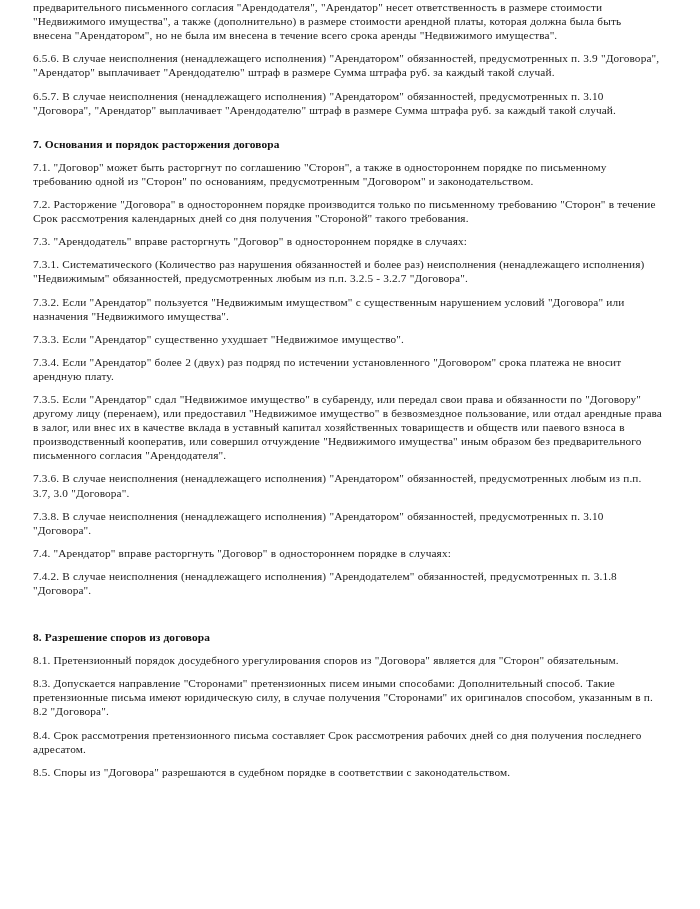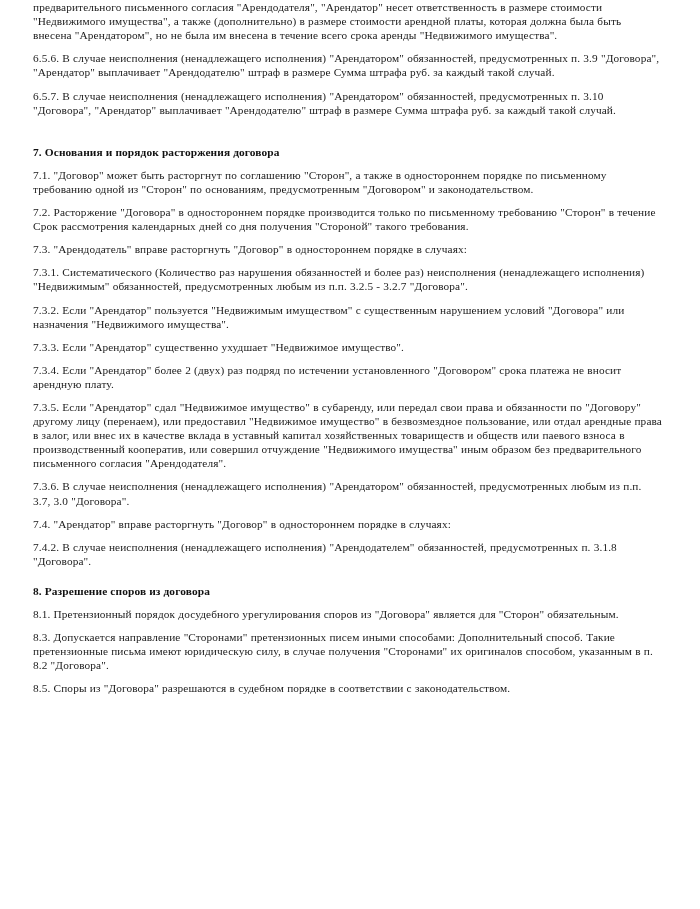--- a/index.html
+++ b/index.html
@@ -44,24 +44,24 @@
     font-size: 11.4px;
     line-height: 14.1px;
     font-weight: bold;
     color: #111111;
     letter-spacing: 0.01em;
   }
   .section-block {
     margin-top: 22px;
   }
   .section-block.first {
-    margin-top: 28px;
+    margin-top: 20px;
   }
   .section-block.wide-gap {
-    margin-top: 16px;
+    margin-top: 33px;
   }
 </style>
 </head>
 <body>
 
 <div class="page">
   <div class="doc-body">
 
     <p class="para">паевого взноса в производственный кооператив, или совершил отчуждение "Недвижимого имущества" иным образом без предварительного письменного согласия "Арендодателя", "Арендатор" несет ответственность в размере стоимости "Недвижимого имущества", а также (дополнительно) в размере стоимости арендной платы, которая должна была быть внесена "Арендатором", но не была им внесена в течение всего срока аренды "Недвижимого имущества".</p>
 
@@ -72,25 +72,27 @@
       <h2 class="section-heading">7. Основания и порядок расторжения договора</h2>
       <p class="para">7.1. "Договор" может быть расторгнут по соглашению "Сторон", а также в одностороннем порядке по письменному требованию одной из "Сторон" по основаниям, предусмотренным "Договором" и законодательством.</p>
       <p class="para">7.2. Расторжение "Договора" в одностороннем порядке производится только по письменному требованию "Сторон" в течение Срок рассмотрения календарных дней со дня получения "Стороной" такого требования.</p>
       <p class="para">7.3. "Арендодатель" вправе расторгнуть "Договор" в одностороннем порядке в случаях:</p>
       <p class="para">7.3.1. Систематического (Количество раз нарушения обязанностей и более раз) неисполнения (ненадлежащего исполнения) "Недвижимым" обязанностей, предусмотренных любым из п.п. 3.2.5 - 3.2.7 "Договора".</p>
       <p class="para">7.3.2. Если "Арендатор" пользуется "Недвижимым имуществом" с существенным нарушением условий "Договора" или назначения "Недвижимого имущества".</p>
       <p class="para">7.3.3. Если "Арендатор" существенно ухудшает "Недвижимое имущество".</p>
       <p class="para">7.3.4. Если "Арендатор" более 2 (двух) раз подряд по истечении установленного "Договором" срока платежа не вносит арендную плату.</p>
       <p class="para">7.3.5. Если "Арендатор" сдал "Недвижимое имущество" в субаренду, или передал свои права и обязанности по "Договору" другому лицу (перенаем), или предоставил "Недвижимое имущество" в безвозмездное пользование, или отдал арендные права в залог, или внес их в качестве вклада в уставный капитал хозяйственных товариществ и обществ или паевого взноса в производственный кооператив, или совершил отчуждение "Недвижимого имущества" иным образом без предварительного письменного согласия "Арендодателя".</p>
       <p class="para">7.3.6. В случае неисполнения (ненадлежащего исполнения) "Арендатором" обязанностей, предусмотренных любым из п.п. 3.7, 3.0 "Договора".</p>
+      <p class="para">7.3.8. В случае неисполнения (ненадлежащего исполнения) "Арендатором" обязанностей, предусмотренных п. 3.10 "Договора".</p>
       <p class="para">7.4. "Арендатор" вправе расторгнуть "Договор" в одностороннем порядке в случаях:</p>
       <p class="para">7.4.2. В случае неисполнения (ненадлежащего исполнения) "Арендодателем" обязанностей, предусмотренных п. 3.1.8 "Договора".</p>
     </div>
 
     <div class="section-block wide-gap">
       <h2 class="section-heading">8. Разрешение споров из договора</h2>
       <p class="para">8.1. Претензионный порядок досудебного урегулирования споров из "Договора" является для "Сторон" обязательным.</p>
       <p class="para">8.3. Допускается направление "Сторонами" претензионных писем иными способами: Дополнительный способ. Такие претензионные письма имеют юридическую силу, в случае получения "Сторонами" их оригиналов способом, указанным в п. 8.2 "Договора".</p>
+      <p class="para">8.4. Срок рассмотрения претензионного письма составляет Срок рассмотрения рабочих дней со дня получения последнего адресатом.</p>
       <p class="para">8.5. Споры из "Договора" разрешаются в судебном порядке в соответствии с законодательством.</p>
     </div>
 
   </div>
 </div>
 
 </body></html>

